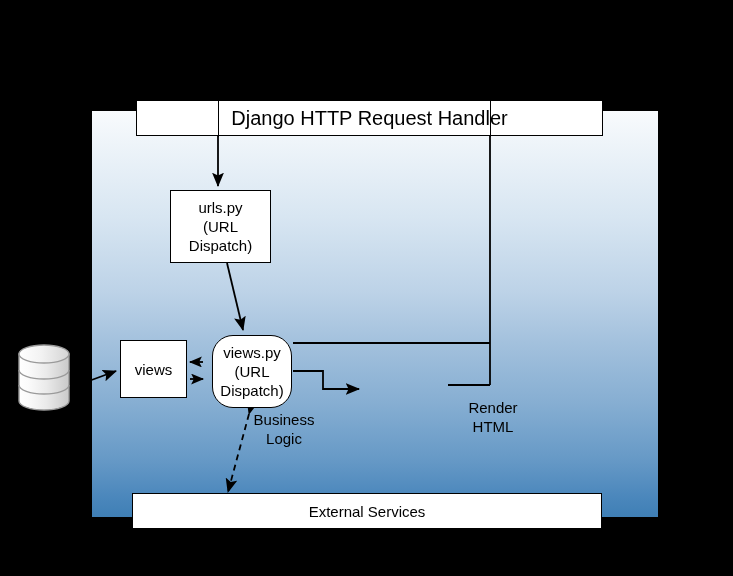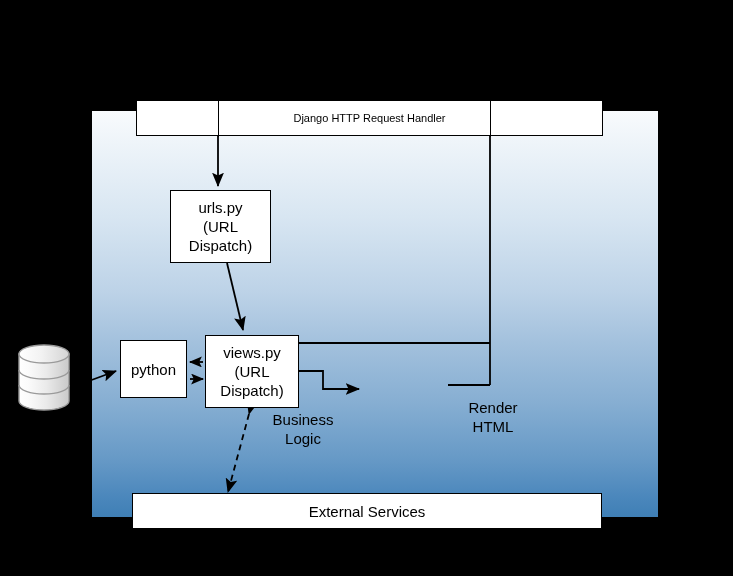--- a/index.html
+++ b/index.html
@@ -59,21 +59,21 @@
     text-align: center;
     white-space: pre-line;
   }
 
   
   #header-box {
     left: 136px;
     top: 100px;
     width: 467px;
     height: 36px;
-    font-size: 11px;
+    font-size: 20px;
     flex-direction: row;
   }
   
   .header-div {
     position: absolute;
     top: 0;
     width: 0;
     height: 36px;
     border-left: 1.6px solid #000000;
   }
@@ -90,25 +90,26 @@
 
   #models-box {
     left: 120px;
     top: 340px;
     width: 67px;
     height: 58px;
     font-size: 15px;
   }
 
   #views-box {
-    left: 205px;
+    left: 212px;
     top: 335px;
-    width: 94px;
+    width: 80px;
     height: 73px;
     font-size: 15px;
+    border-radius: 21px;
   }
 
   #mako-box {
     left: 363px;
     top: 356px;
     width: 85px;
     height: 71px;
     font-size: 15px;
   }
 
@@ -123,21 +124,21 @@
   
   .annot {
     position: absolute;
     color: #000000;
     font-size: 15px;
     line-height: 19px;
     text-align: center;
     white-space: pre-line;
   }
   #annot-resolve  { left: 262px; top: 205px; width: 125px; text-align: left; }
-  #annot-business { left: 257px; top: 410px; width: 92px; }
+  #annot-business { left: 238px; top: 410px; width: 92px; }
   #annot-render   { left: 458px; top: 398px; width: 70px; }
 
   
   #wires {
     position: absolute;
     left: 0; top: 0;
     width: 733px;
     height: 576px;
     pointer-events: none;
   }
@@ -230,21 +231,21 @@
     <span>Django HTTP Request Handler</span>
   </div>
 
   <div class="node" id="urls-box">
     <span>urls.py
 (URL
 Dispatch)</span>
   </div>
 
   <div class="node" id="models-box">
-    <span>python</span>
+    <span>views</span>
   </div>
 
   <div class="node" id="views-box">
     <span>views.py
 (URL
 Dispatch)</span>
   </div>
 
 
   <div class="node" id="external-box">

